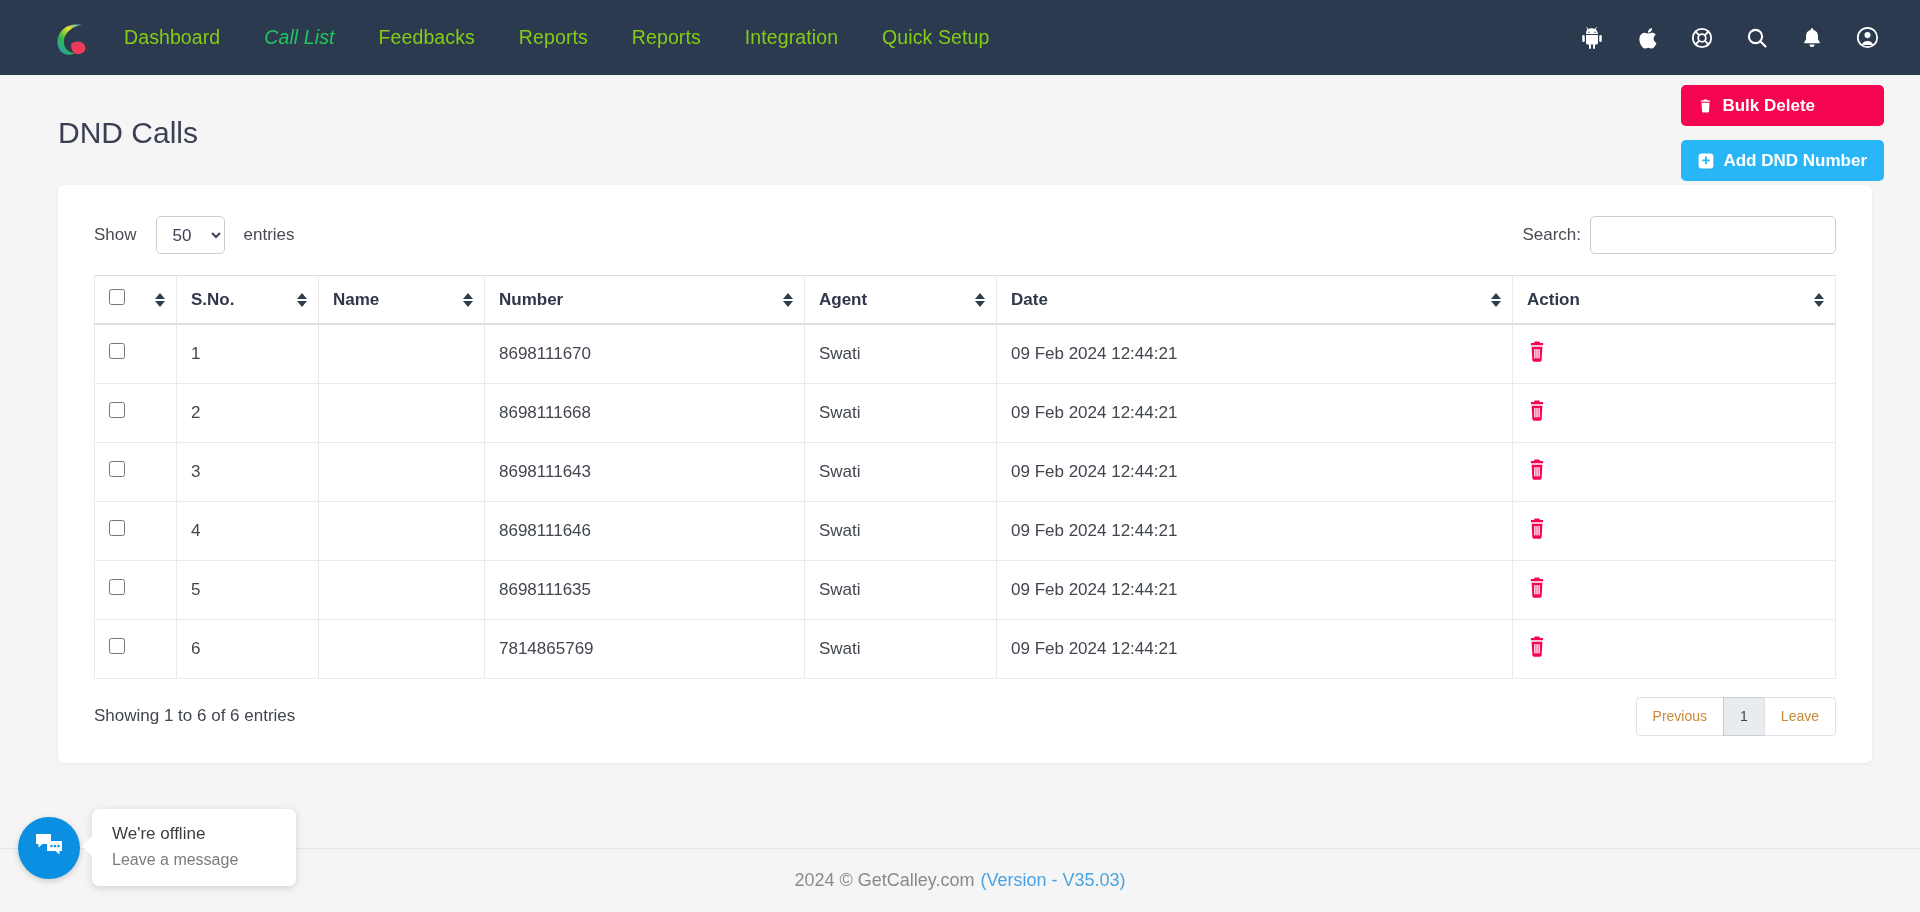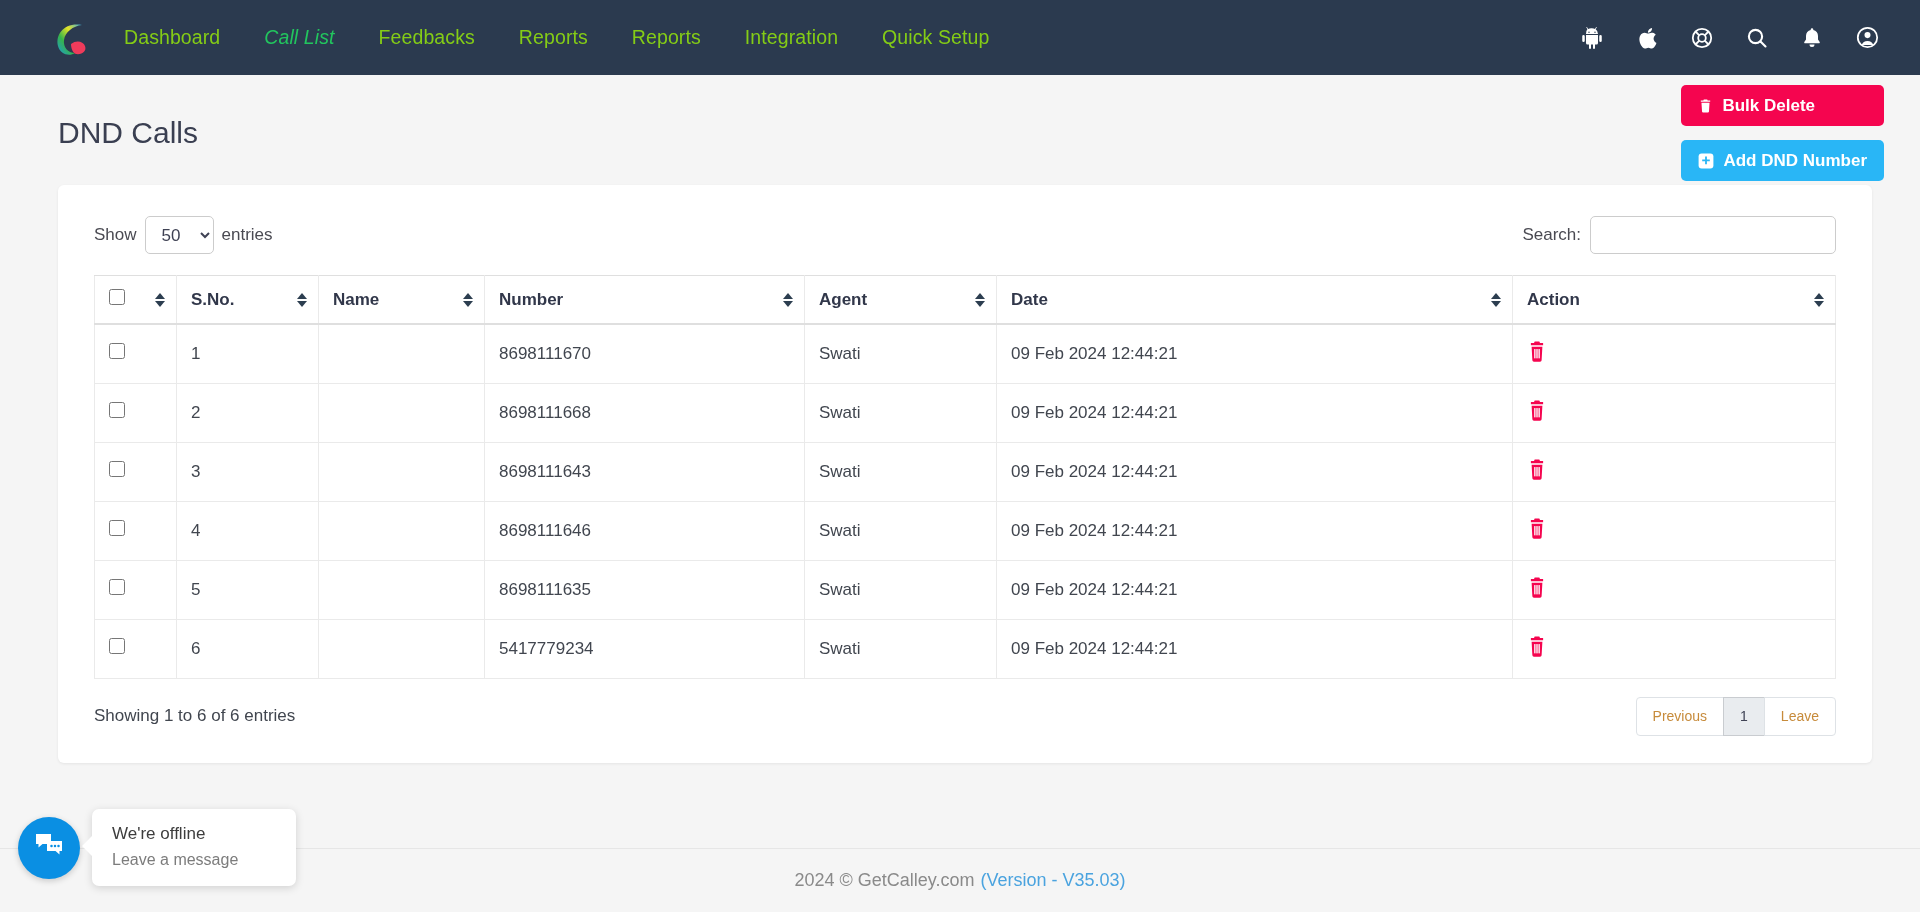--- a/index.html
+++ b/index.html
@@ -96,21 +96,21 @@
   }
   .table-controls {
     display: flex;
     align-items: center;
     justify-content: space-between;
     height: 48px;
   }
   .length-ctl {
     display: flex;
     align-items: center;
-    gap: 8px;
+    gap: 19px;
     font-size: 17px;
     color: #4a4a52;
   }
   .length-ctl select {
     height: 38px;
     border: 1px solid #ccc;
     border-radius: 5px;
     font-size: 17px;
     padding: 0 6px 0 12px;
     color: #3f4254;
@@ -529,21 +529,21 @@
                   <rect x="5.7" y="6.6" width="1.1" height="7.6" fill="#fff"></rect>
                   <rect x="7.45" y="6.6" width="1.1" height="7.6" fill="#fff"></rect>
                   <rect x="9.2" y="6.6" width="1.1" height="7.6" fill="#fff"></rect>
                 </svg></span></button>
           </td>
         </tr>
         <tr>
           <td class="col-check"><input type="checkbox" style=""></td>
           <td class="col-sno">6</td>
           <td class="col-name"></td>
-          <td class="col-num">5417779234</td>
+          <td class="col-num">7814865769</td>
           <td class="col-agent">Swati</td>
           <td class="col-date">09 Feb 2024 12:44:21</td>
           <td>
             <button class="trash-btn"><span><svg width="20" height="22" viewBox="0 0 16 18" fill="#f5054f">
                   <path d="M6.1 0.5h3.8l.55 1.1H13V3.5H3V1.6h2.55L6.1 0.5z"></path>
                   <path d="M3.6 4.7h8.8l-.62 11.1A1.3 1.3 0 0 1 10.5 17h-5A1.3 1.3 0 0 1 4.2 15.8L3.6 4.7z"></path>
                   <rect x="5.7" y="6.6" width="1.1" height="7.6" fill="#fff"></rect>
                   <rect x="7.45" y="6.6" width="1.1" height="7.6" fill="#fff"></rect>
                   <rect x="9.2" y="6.6" width="1.1" height="7.6" fill="#fff"></rect>
                 </svg></span></button>

